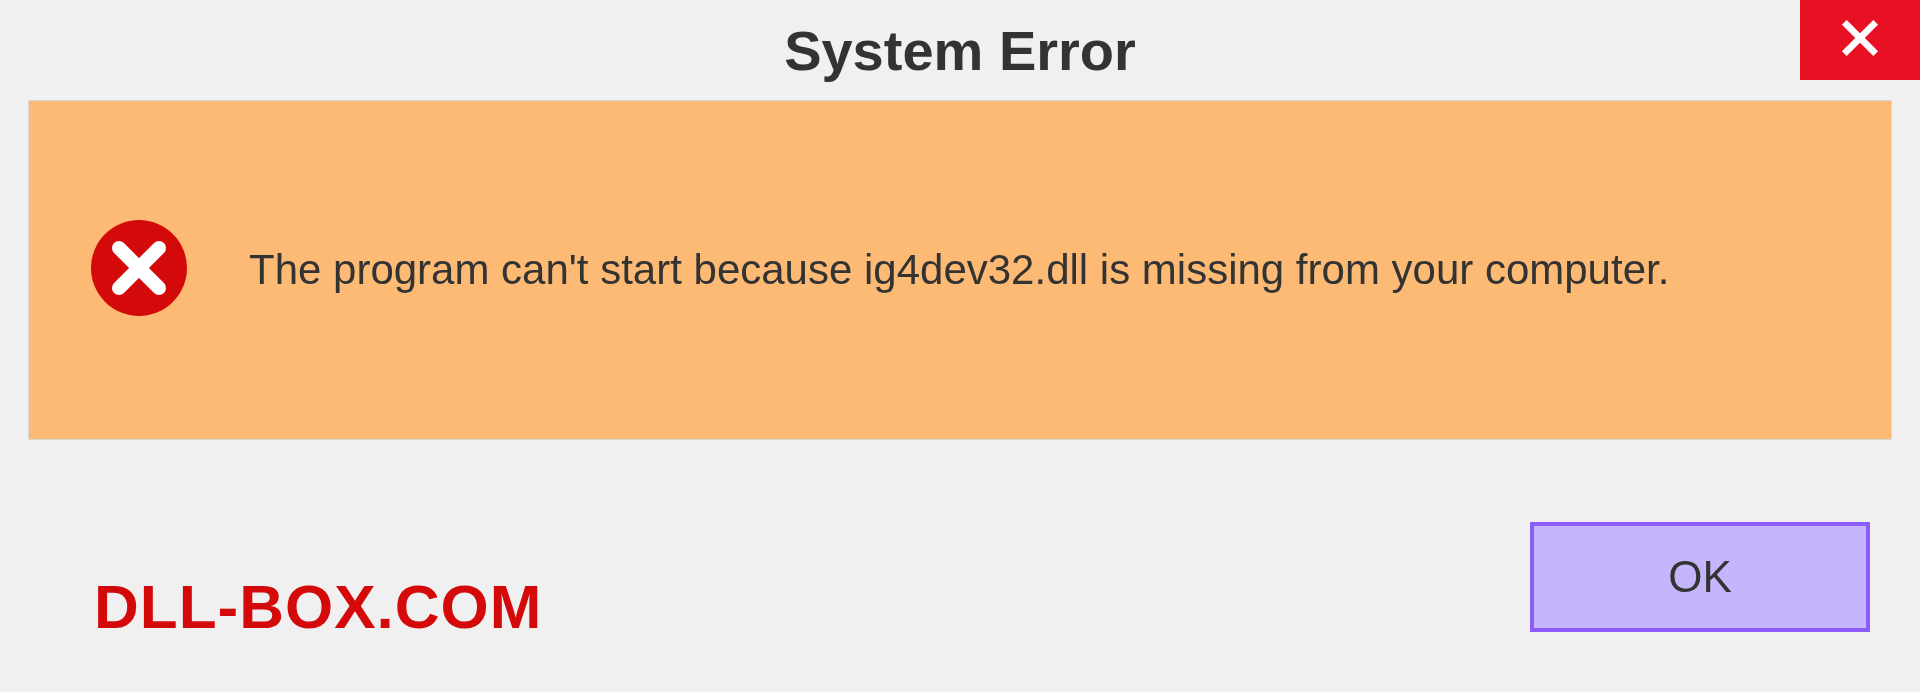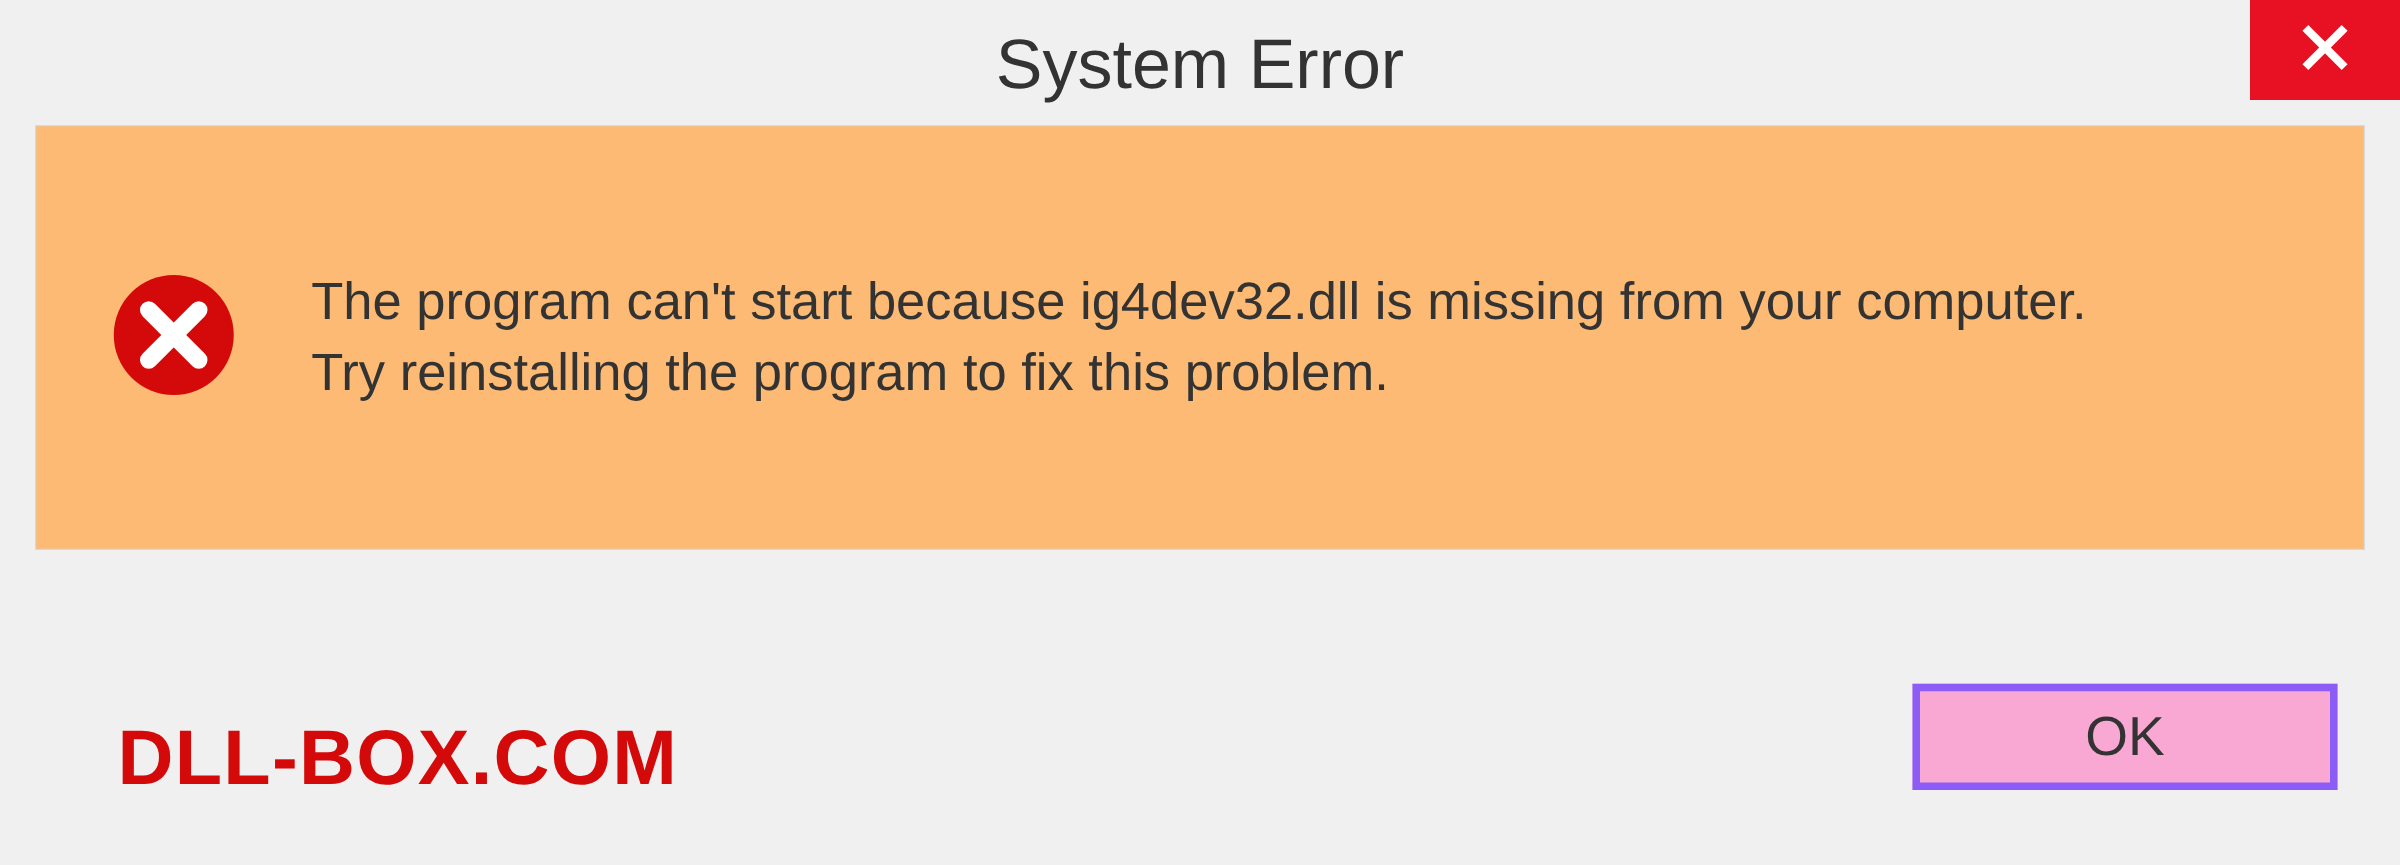--- a/index.html
+++ b/index.html
@@ -19,21 +19,21 @@
       width: 100%;
       height: 100px;
       position: relative;
       display: flex;
       align-items: center;
       justify-content: center;
     }
     .title-text {
       font-size: 56px;
       color: #333;
-      font-weight: 400;
+      font-weight: 700;
     }
     .close-button {
       position: absolute;
       top: 0;
       right: 0;
       width: 120px;
       height: 80px;
       background: #e81123;
       display: flex;
       align-items: center;
@@ -81,23 +81,23 @@
       font-size: 62px;
       font-weight: 800;
       color: #d40a0a;
       letter-spacing: 1px;
       font-family: Arial, sans-serif;
       padding-left: 40px;
       padding-bottom: 10px;
     }
     .ok-button {
       width: 340px;
-      height: 85px;
-      background: #f9a8d4;
-      border: 6px solid #8b5cf6;
+      height: 110px;
+      background: #c4b5fd;
+      border: 4px solid #8b5cf6;
       font-size: 44px;
       color: #333;
       display: flex;
       align-items: center;
       justify-content: center;
       cursor: pointer;
       margin-bottom: 20px;
       margin-right: 10px;
     }
   </style>
@@ -119,21 +119,20 @@
 <div class="content-panel">
   <div class="error-icon-wrap">
     <svg viewBox="0 0 100 100">
       <circle cx="50" cy="50" r="48" fill="#d40a0a"></circle>
       <line x1="30" y1="30" x2="70" y2="70" stroke="#ffffff" stroke-width="14" stroke-linecap="round"></line>
       <line x1="70" y1="30" x2="30" y2="70" stroke="#ffffff" stroke-width="14" stroke-linecap="round"></line>
     </svg>
   </div>
   <div class="message-block">
     <div>The program can't start because ig4dev32.dll is missing from your computer.</div>
-    <div>Try reinstalling the program to fix this problem.</div>
   </div>
 </div>
 
 <div class="footer">
   <div class="watermark">DLL-BOX.COM</div>
   <div class="ok-button">
     <span>OK</span>
   </div>
 </div>
 

